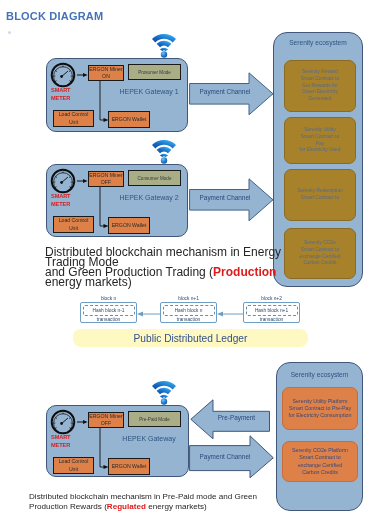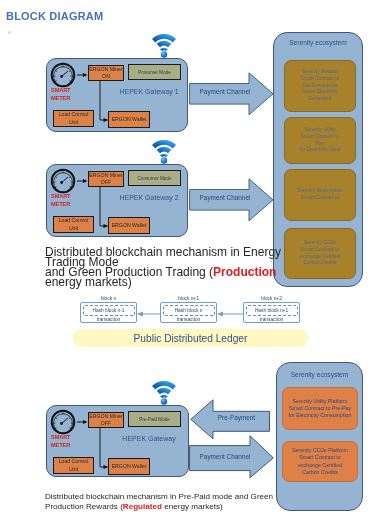--- a/index.html
+++ b/index.html
@@ -294,17 +294,17 @@
     <div class="abs ecotitle" style="left:0;top:8px;width:85px;">Serenity ecosystem</div>
     <div class="abs ecobox2" style="left:5px;top:24px;width:76px;height:43px;white-space:pre;"><span>Serenity Utility Platform
 Smart Contract to Pre-Pay
 for Electricity Consumption</span></div>
     <div class="abs ecobox2" style="left:5px;top:78px;width:76px;height:41px;white-space:pre;"><span>Serenity CO2e Platform
 Smart Contract to
 exchange Certified
 Carbon Credits</span></div>
   </div>
 
-  <div class="abs caption caption2" style="left:45px;top:484px;width:275px;">
+  <div class="abs caption caption2" style="left:29px;top:484px;width:275px;">
     <div>Distributed blockchain mechanism in Pre-Paid mode and Green</div>
     <div><span>Production Rewards (</span><span class="redtxt">Regulated</span><span> energy markets)</span></div>
   </div>
 </div>
 
 </body></html>

